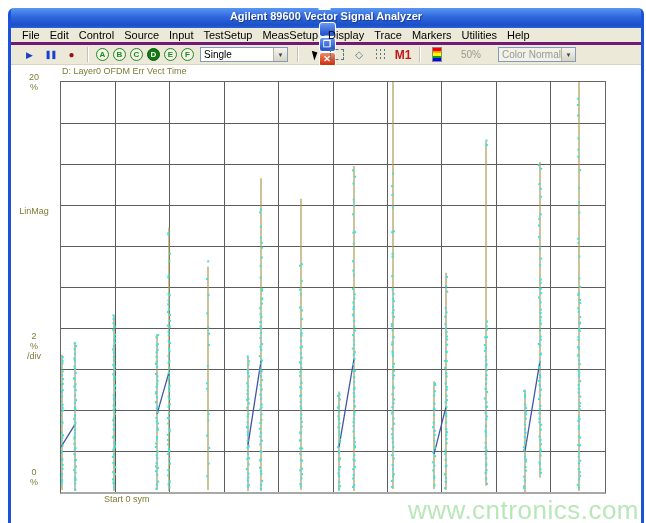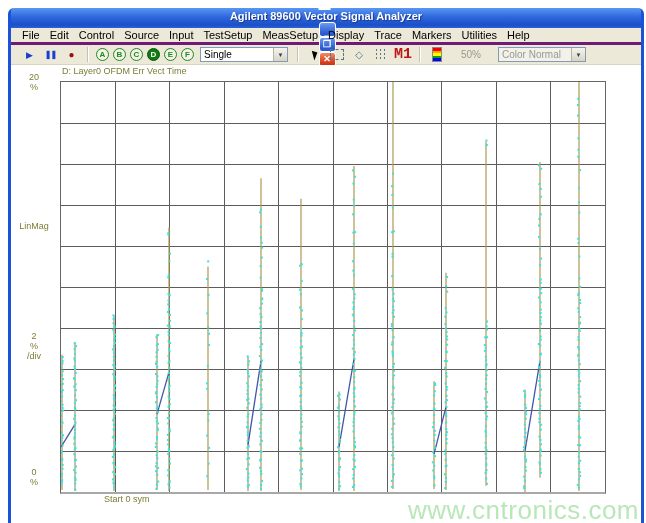--- a/index.html
+++ b/index.html
@@ -50,21 +50,21 @@
   .tool-icon{margin:0 4px;display:flex;align-items:center;justify-content:center;
              width:14px;height:14px;}
   .cursor-arrow{width:0;height:0;border-left:5px solid #000;border-top:3px solid transparent;
                 border-bottom:7px solid transparent;transform:rotate(-15deg);}
   .dash-rect{width:12px;height:9px;border:1px dashed #5a748a;}
   .diamond{color:#5a748a;font-size:10px;}
   .dash-lines{width:10px;height:12px;
      background:repeating-linear-gradient(90deg,#5a748a 0 1px,transparent 1px 4px);
      -webkit-mask-image:repeating-linear-gradient(180deg,#000 0 2px,transparent 2px 4px);
      mask-image:repeating-linear-gradient(180deg,#000 0 2px,transparent 2px 4px);}
-  .marker-m1{color:#c01818;font-size:15px;font-weight:bold;font-family:Liberation Mono, monospace;}
+  .marker-m1{color:#c01818;font-size:12px;font-weight:bold;}
   .rainbow{width:8px;height:13px;border:1px solid #888;
      background:linear-gradient(180deg,#f00 0 20%,#fa0 20% 40%,#ff0 40% 60%,#0a0 60% 80%,#00f 80% 100%);}
   .zoom-label{color:#9a9890;margin:0 13px;font-size:10px;text-align:right;}
   
   .display{position:relative;background:#fff;height:461px;overflow:hidden;
            font-size:9px;}
   .chart-title{position:absolute;left:51px;top:1px;color:#7d7c35;}
   .ylab{position:absolute;width:46px;text-align:center;color:#7d7c35;left:0;}
   .xlab{position:absolute;left:47px;top:429px;color:#7d7c35;margin-left:46px;}
   .plot{position:absolute;left:49px;top:16px;width:544px;height:410px;
@@ -138,32 +138,32 @@
         <span class="dash-lines"></span>
       </div>
     <div class="tool-icon">
         <span class="marker-m1">M1</span>
       </div>
     <div class="tb-sep"></div>
     <div class="tool-icon">
         <span class="rainbow"></span>
       </div>
     <span class="zoom-label">50%</span>
-    <div class="combo disabled" style="width:88px">
+    <div class="combo disabled" style="width:78px">
       <span class="val">Color Normal</span>
       <span class="arrow">▼</span>
     </div>
   </div>
 
   <div class="display">
     <div class="chart-title">D: Layer0 OFDM Err Vect Time</div>
 
     <div class="ylab" style="top:7px">20</div>
     <div class="ylab" style="top:17px">%</div>
-    <div class="ylab" style="top:156px">LinMag</div>
+    <div class="ylab" style="top:141px">LinMag</div>
     <div class="ylab" style="top:266px">2</div>
     <div class="ylab" style="top:276px">%</div>
     <div class="ylab" style="top:286px">/div</div>
     <div class="ylab" style="top:402px">0</div>
     <div class="ylab" style="top:412px">%</div>
     <div class="xlab">Start 0 sym</div>
 
     <div class="plot">
       <svg id="plot-svg" width="544" height="410" xmlns="http://www.w3.org/2000/svg">
           <line x1="54.4" y1="0" x2="54.4" y2="410" stroke="#5c5c5c" stroke-width="1" shape-rendering="crispEdges"></line>

